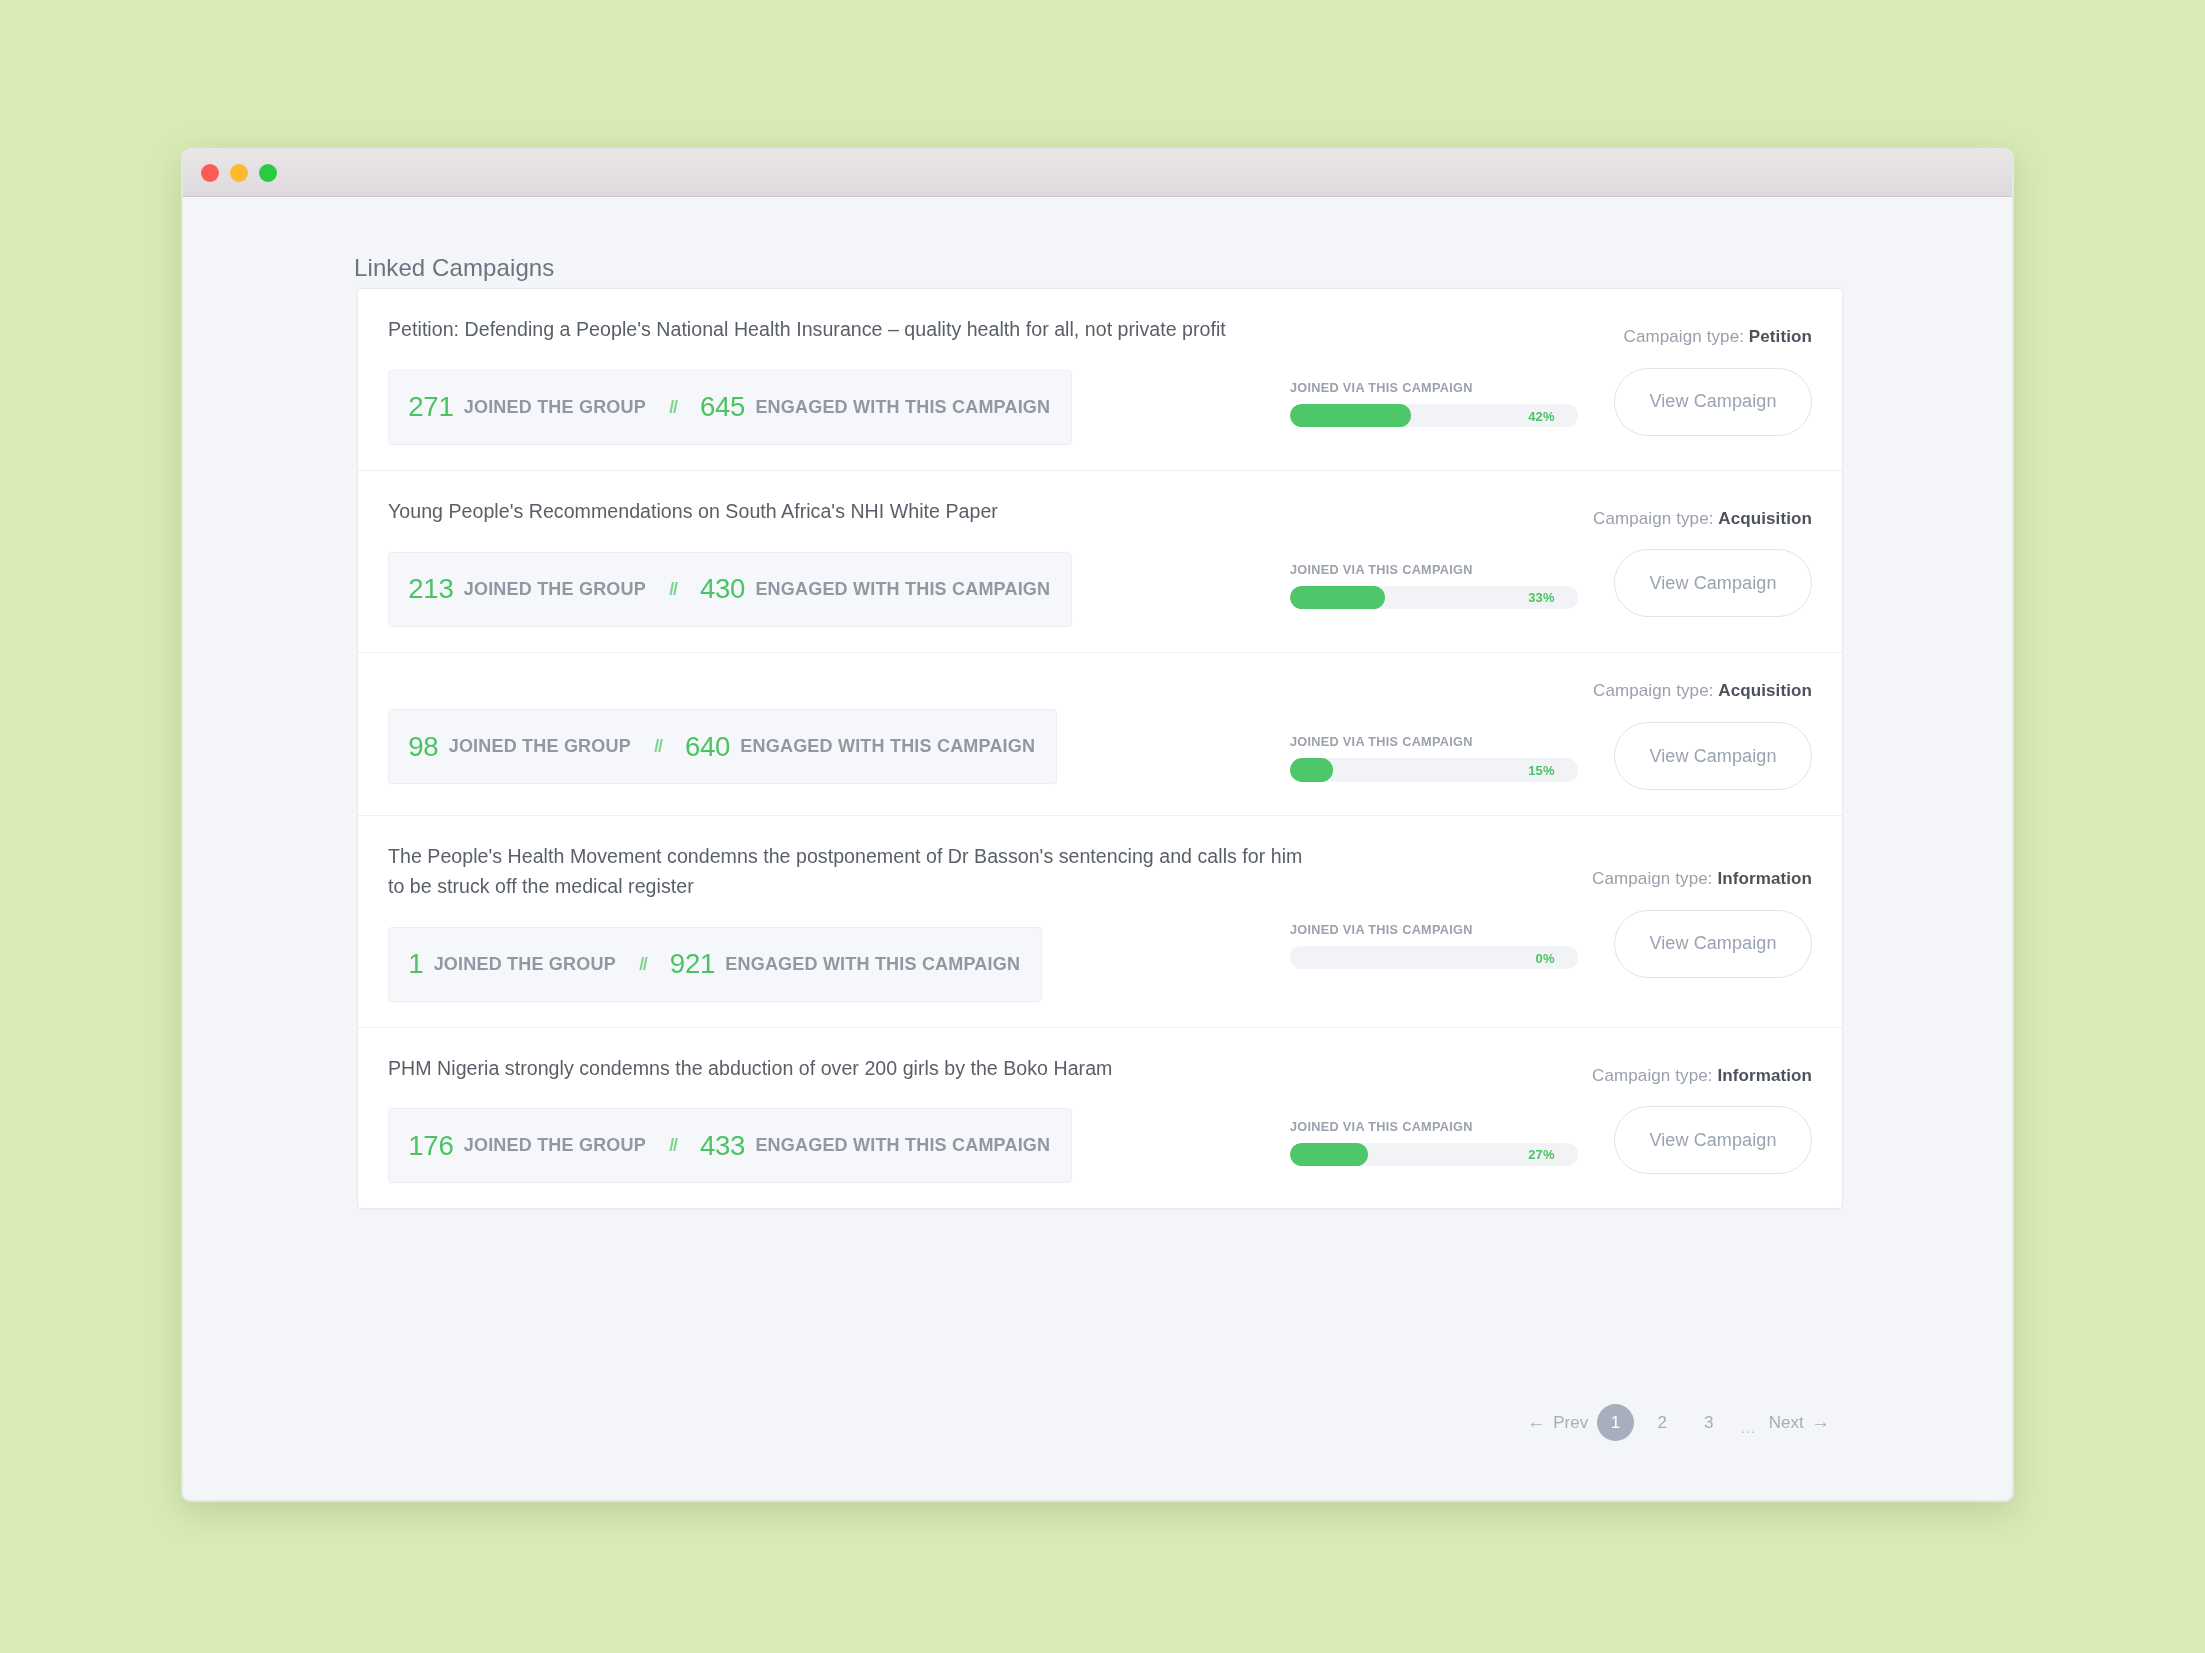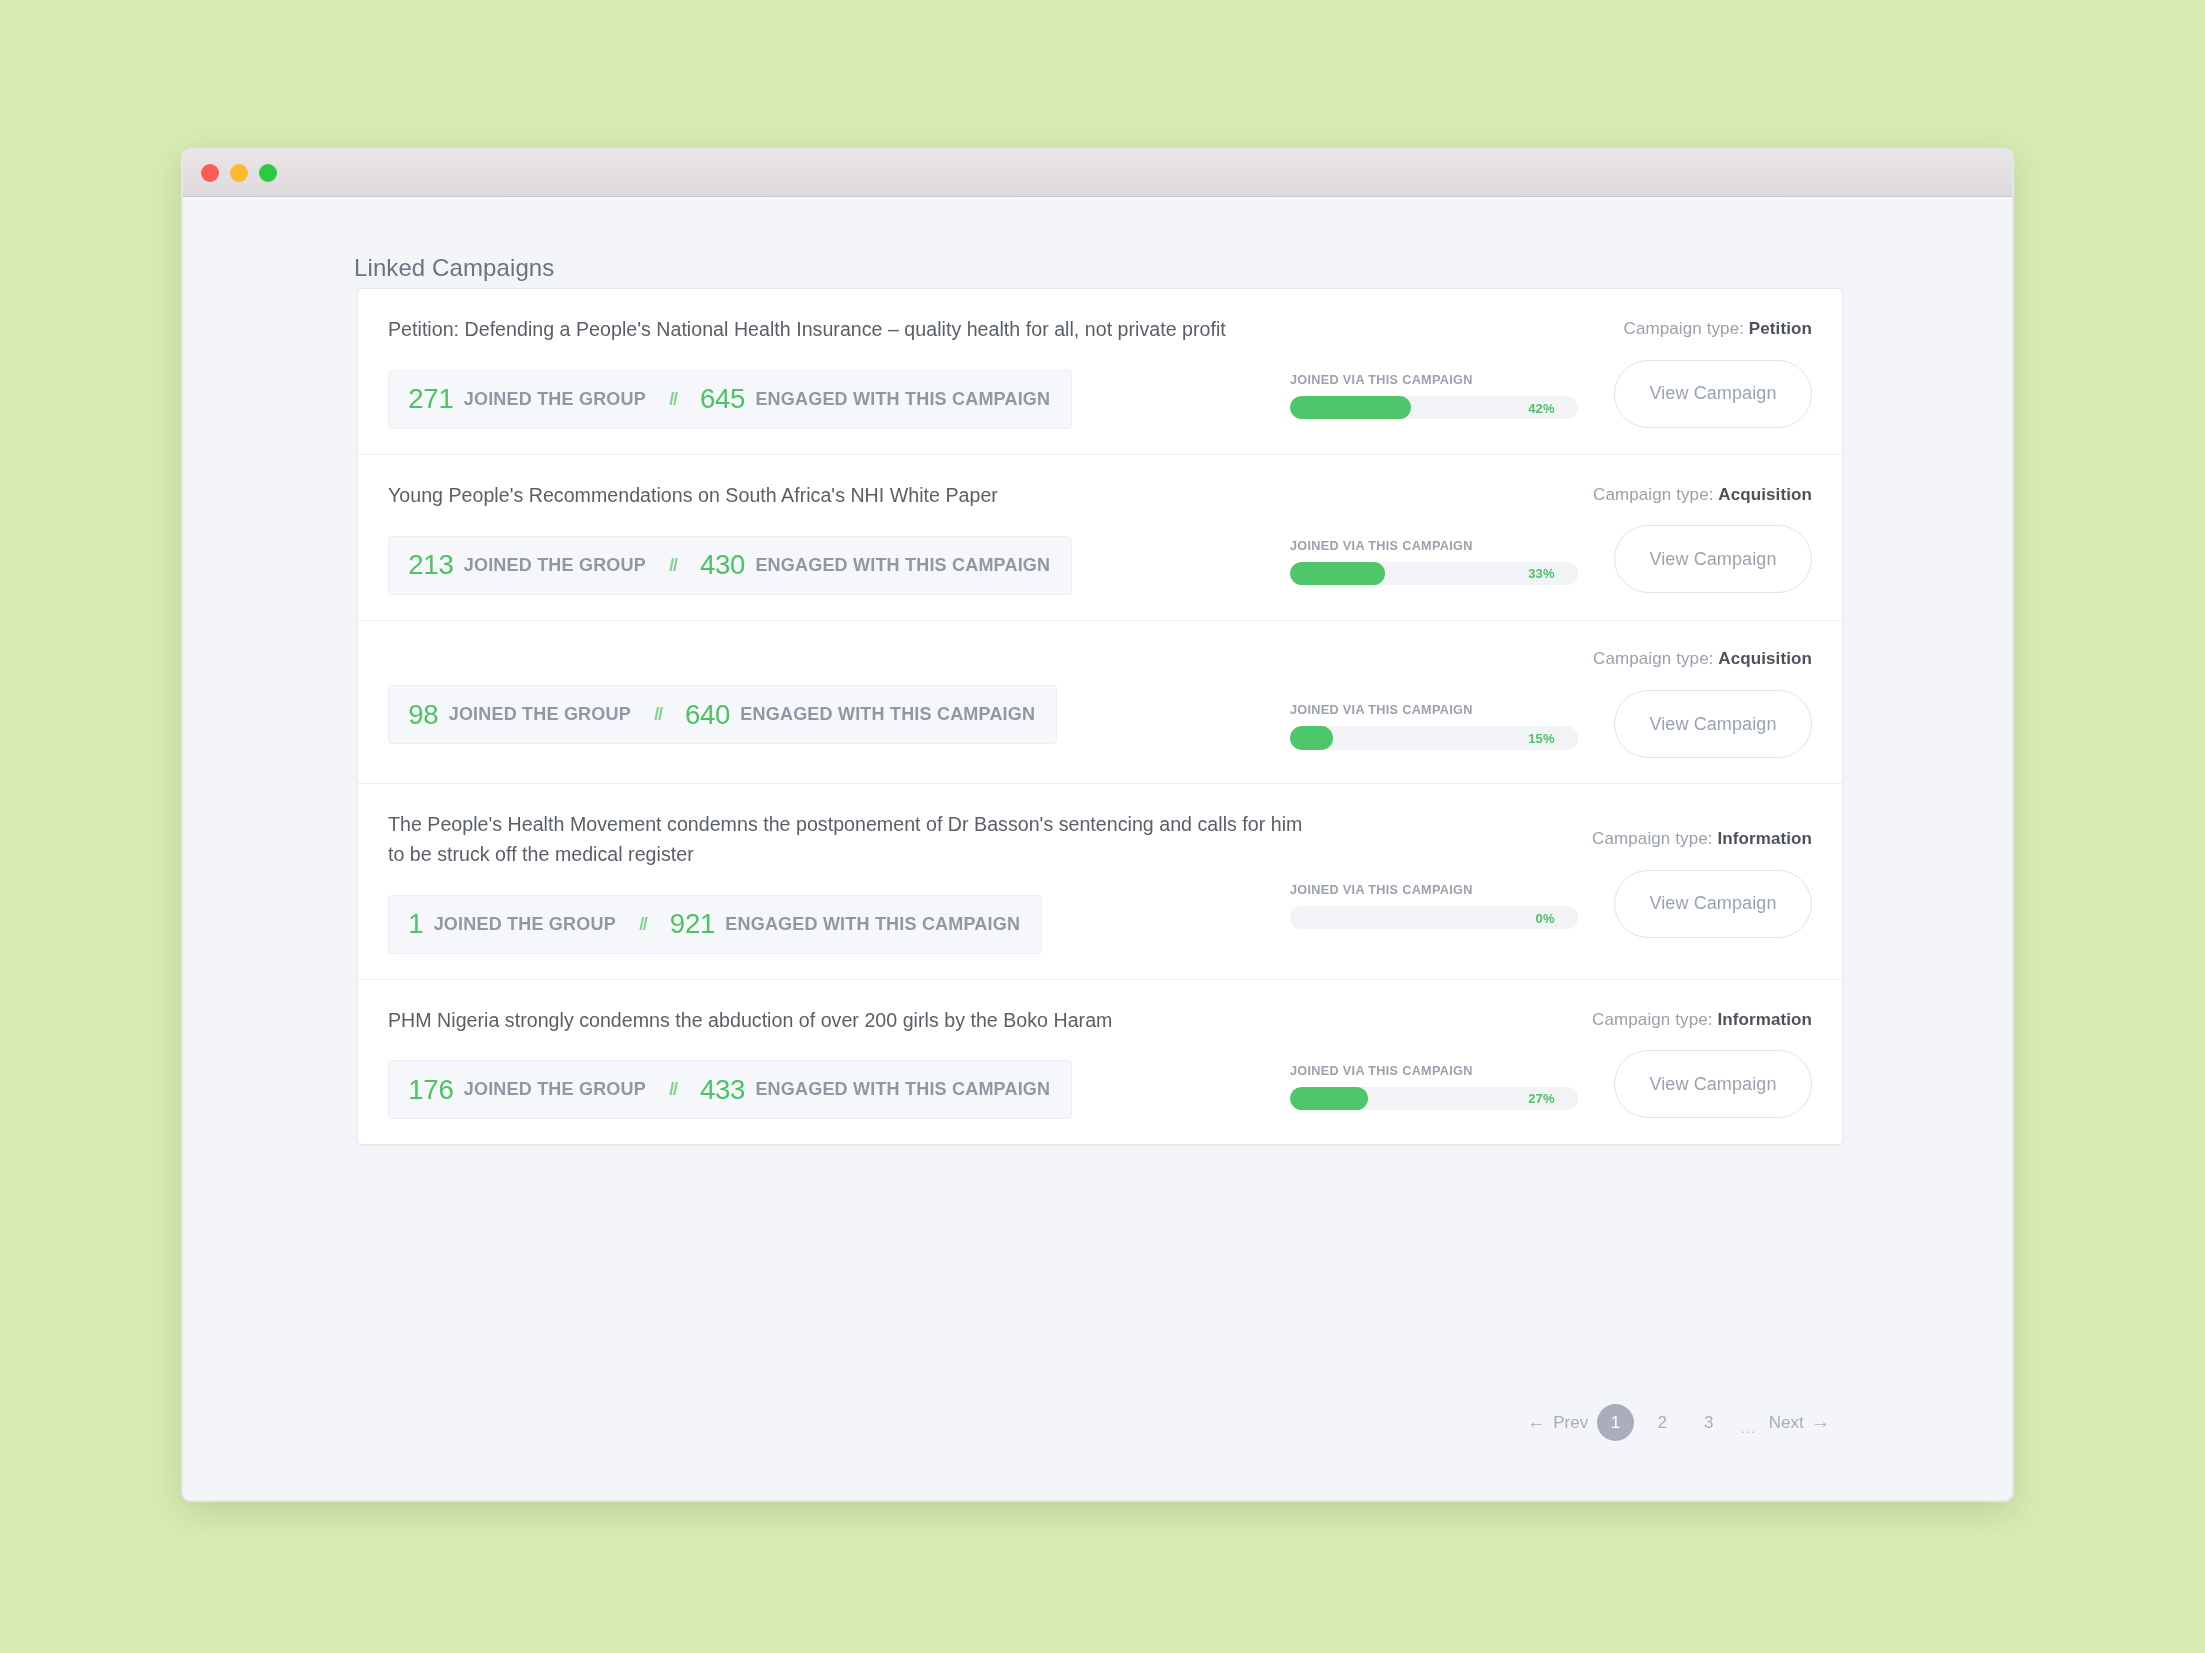--- a/index.html
+++ b/index.html
@@ -100,21 +100,21 @@
     max-width: 1130px;
   }
 
   .stats-box {
     margin-top: 25px;
     display: inline-flex;
     align-items: center;
     background: #f6f7fa;
     border: 0.7px solid #eceef3;
     border-radius: 3.4px;
-    height: 59px;
+    height: 75px;
     padding: 0 20.7px 0 19.3px;
     gap: 0;
   }
   .stat-num {
     color: #4bc364;
     font-size: 27.6px;
     font-weight: 400;
     line-height: 1;
     letter-spacing: -0.3px;
   }

